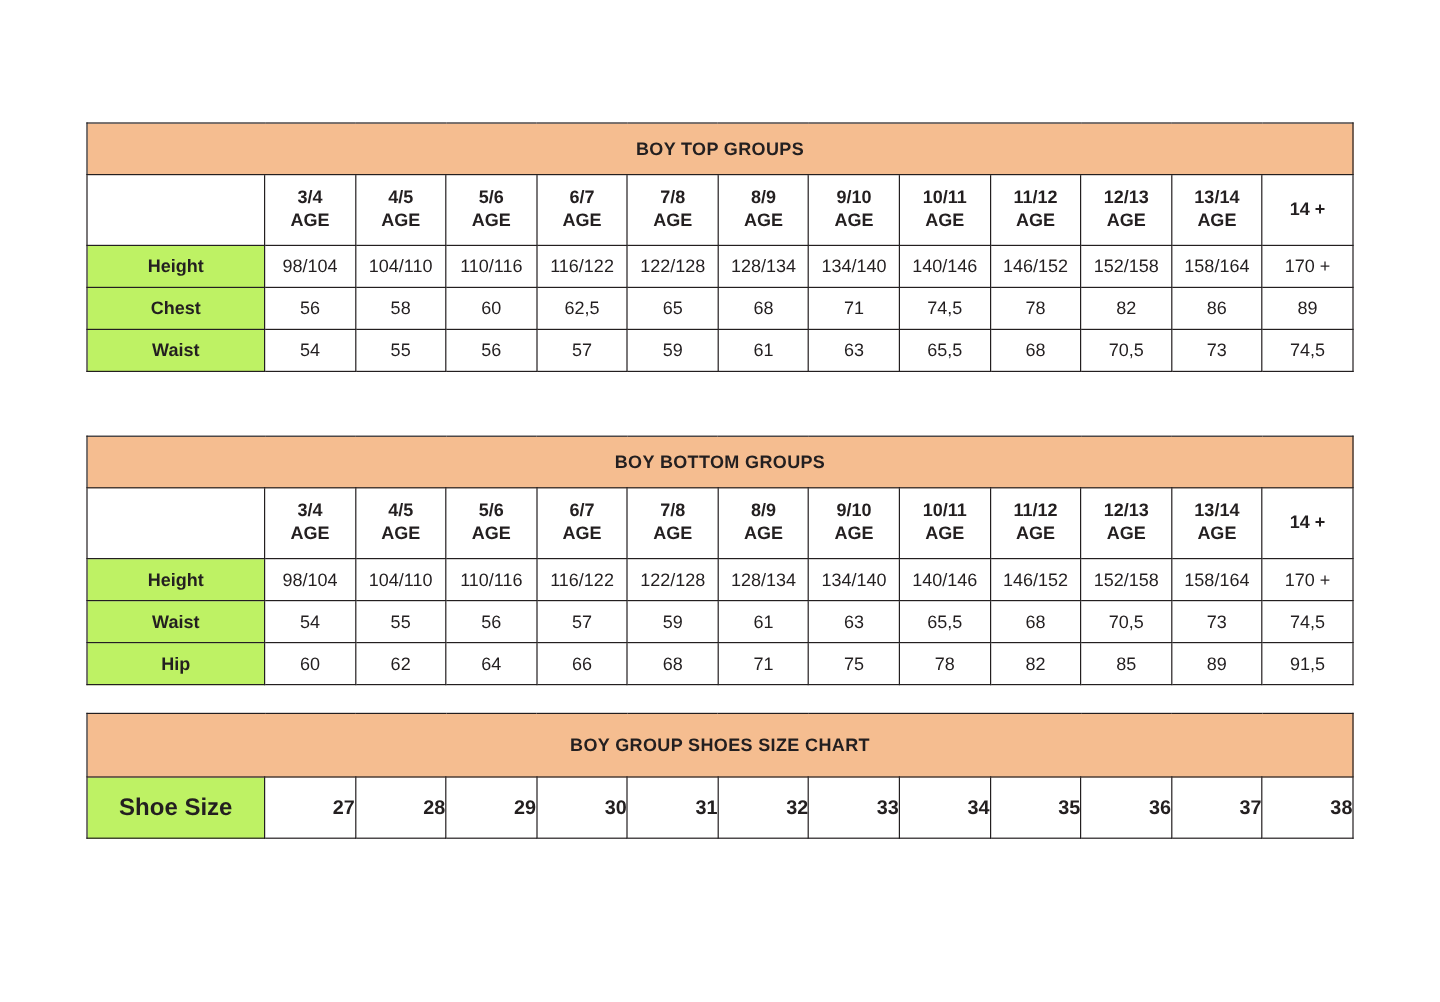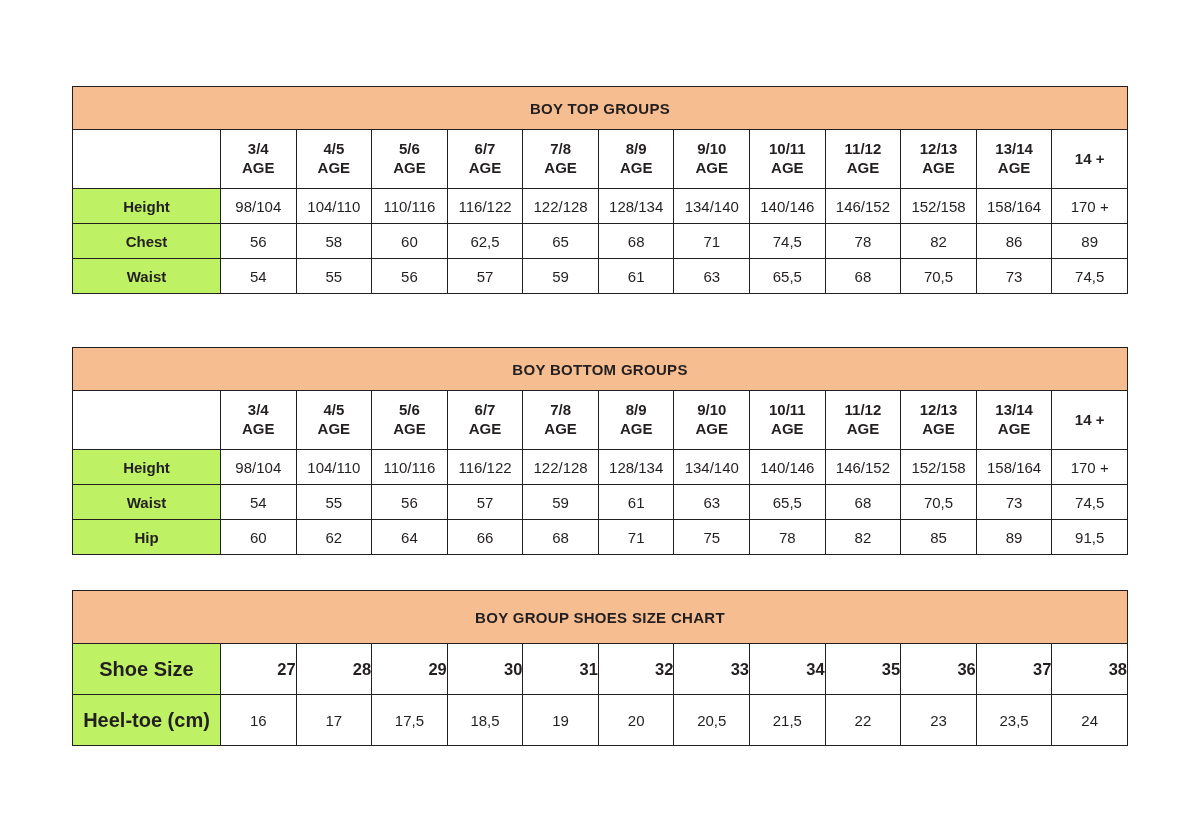--- a/index.html
+++ b/index.html
@@ -18,24 +18,25 @@
     position: relative;
     width: 1200px;
     height: 835px;
     background: #ffffff;
     box-sizing: border-box;
   }
   .chart-block {
     position: absolute;
     left: 72px;
     width: 1056px;
+    margin-top: 16px;
   }
   #block-0 { top: 86px; }
   #block-1 { top: 347px; }
-  #block-2 { top: 590px; }
+  #block-2 { top: 578px; }
 
   table.size-table {
     border-collapse: collapse;
     table-layout: fixed;
     width: 100%;
     border: 1.5px solid #231f20;
   }
   table.size-table td,
   table.size-table th {
     border: 1.5px solid #231f20;
@@ -291,32 +292,17 @@
           <td class="data-cell shoe-size-cell">30</td>
           <td class="data-cell shoe-size-cell">31</td>
           <td class="data-cell shoe-size-cell">32</td>
           <td class="data-cell shoe-size-cell">33</td>
           <td class="data-cell shoe-size-cell">34</td>
           <td class="data-cell shoe-size-cell">35</td>
           <td class="data-cell shoe-size-cell">36</td>
           <td class="data-cell shoe-size-cell">37</td>
           <td class="data-cell shoe-size-cell">38</td>
         </tr>
-        <tr>
-          <td class="row-label">Heel-toe (cm)</td>
-          <td class="data-cell">16</td>
-          <td class="data-cell">17</td>
-          <td class="data-cell">17,5</td>
-          <td class="data-cell">18,5</td>
-          <td class="data-cell">19</td>
-          <td class="data-cell">20</td>
-          <td class="data-cell">20,5</td>
-          <td class="data-cell">21,5</td>
-          <td class="data-cell">22</td>
-          <td class="data-cell">23</td>
-          <td class="data-cell">23,5</td>
-          <td class="data-cell">24</td>
-        </tr>
       </tbody>
     </table>
   </div>
 
 </div>
 
 </body></html>

